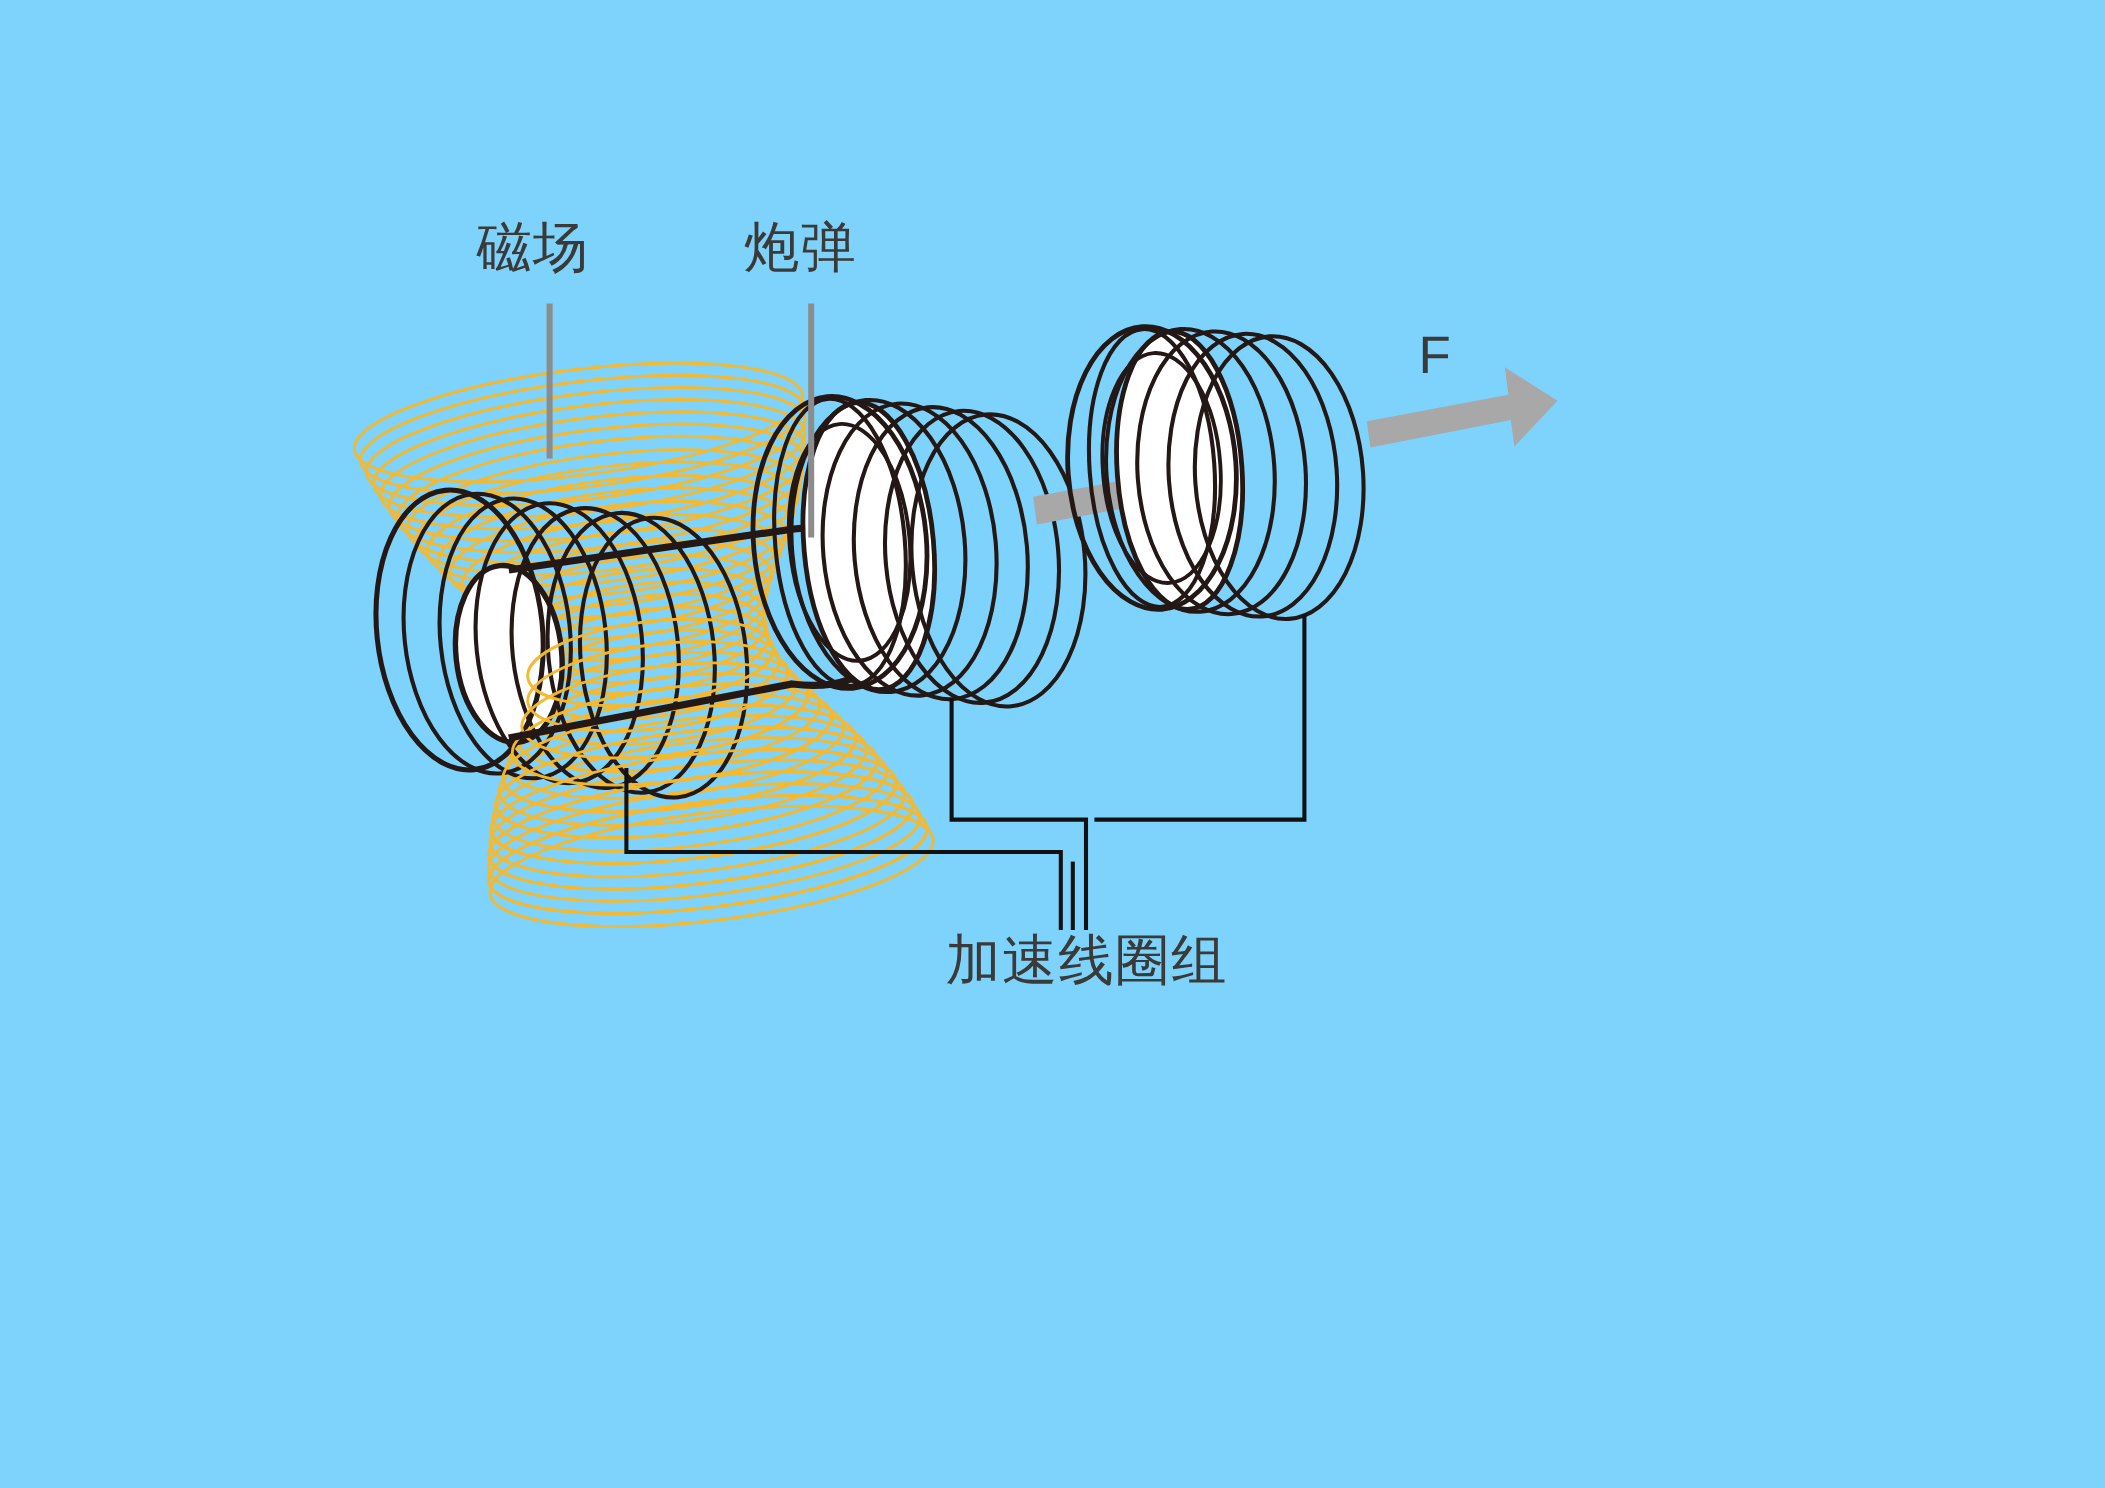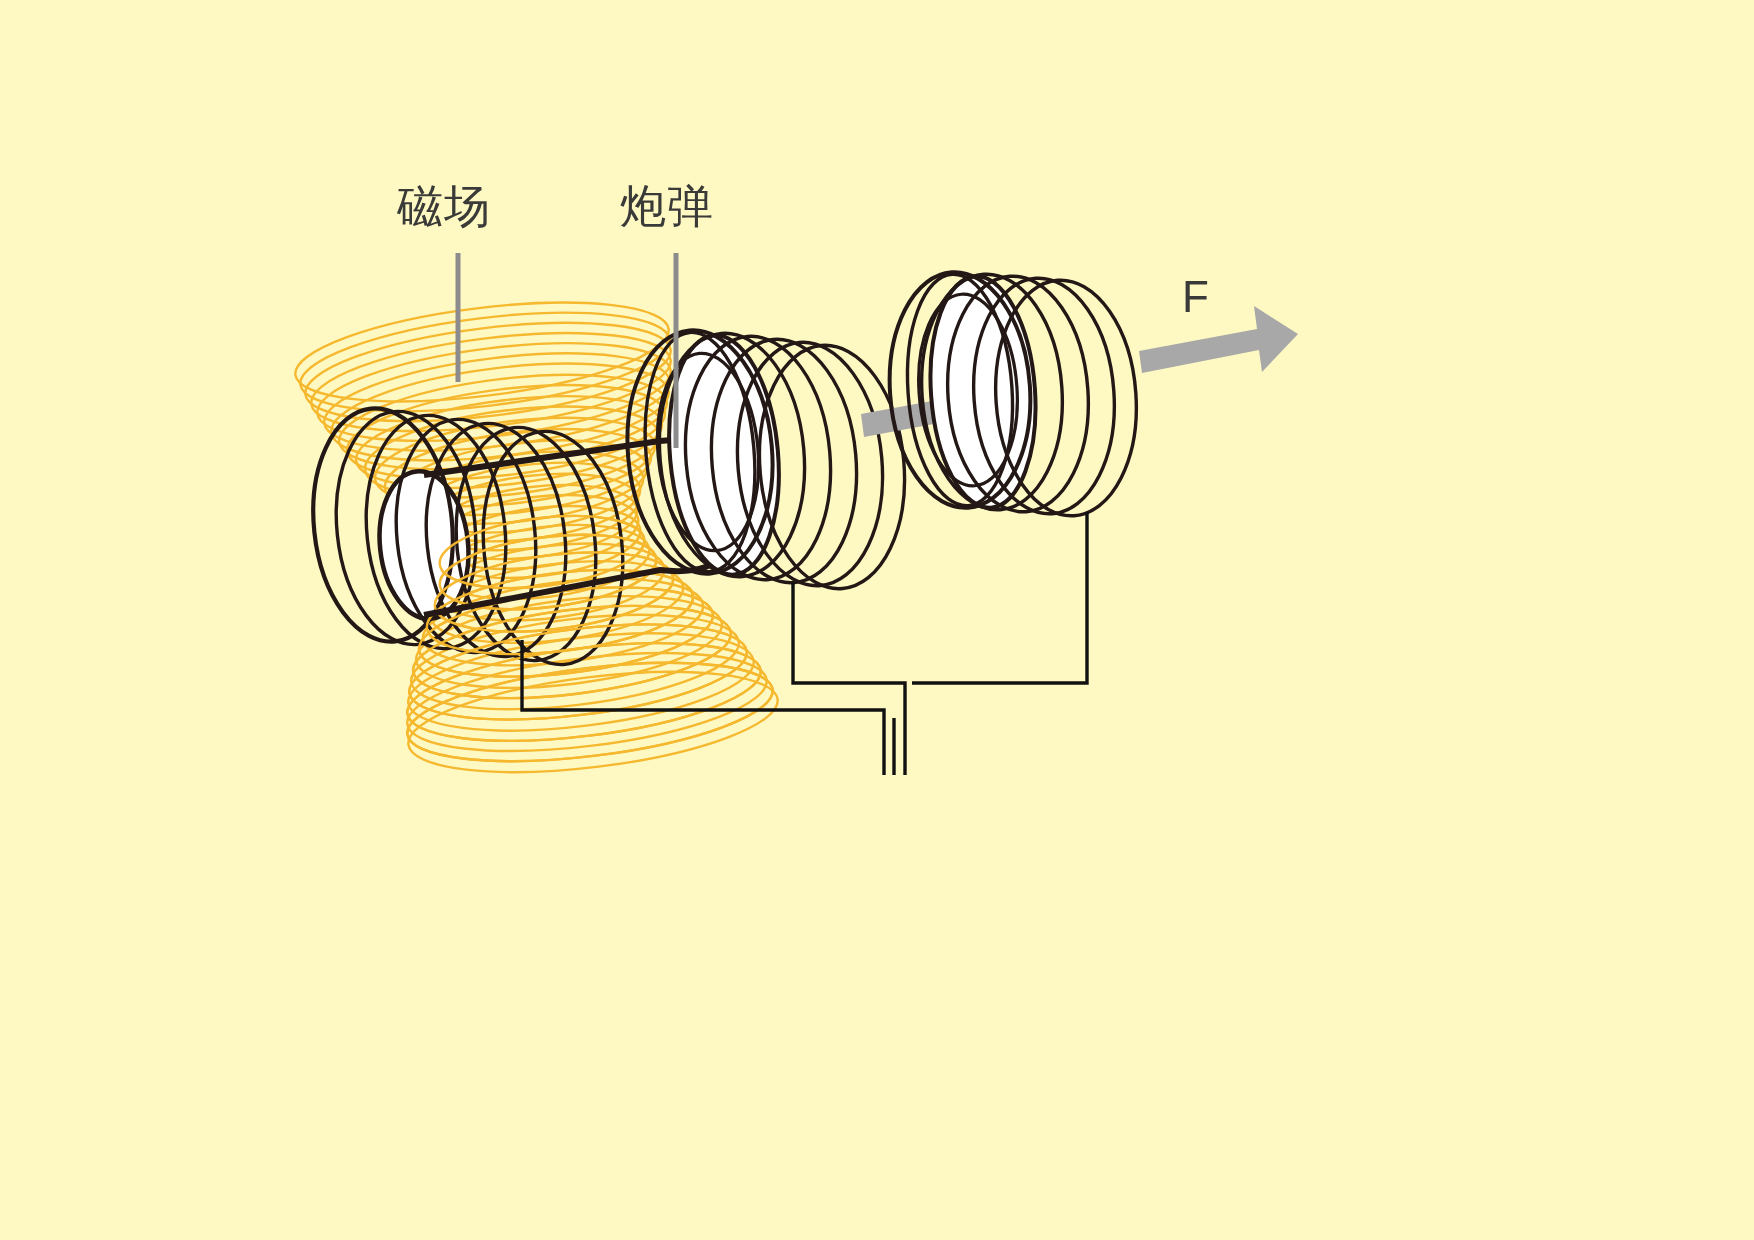--- a/index.html
+++ b/index.html
@@ -11,21 +11,21 @@
     width: 1754px;
     height: 1240px;
     font-family: "Liberation Sans", "DejaVu Sans", sans-serif;
     overflow: hidden;
     position: relative;
   }
   #stage {
     position: relative;
     width: 1754px;
     height: 1240px;
-    background: #fef9c3;
+    background: #7dd3fc;
   }
   #diagram {
     position: absolute;
     left: 0;
     top: 0;
     width: 1754px;
     height: 1240px;
   }
   .label-text {
     position: absolute;
@@ -194,16 +194,17 @@
 
       <path d="M 894 718 L 894 775"></path>
     </g>
 
   </svg>
 
   <div class="label-text" id="label-field">磁场</div>
 
   <div class="label-text" id="label-projectile">炮弹</div>
 
+  <div class="label-text" id="label-coilgroup">加速线圈组</div>
 
   <div class="label-text" id="label-force">F</div>
 
 </div>
 
 </body></html>

